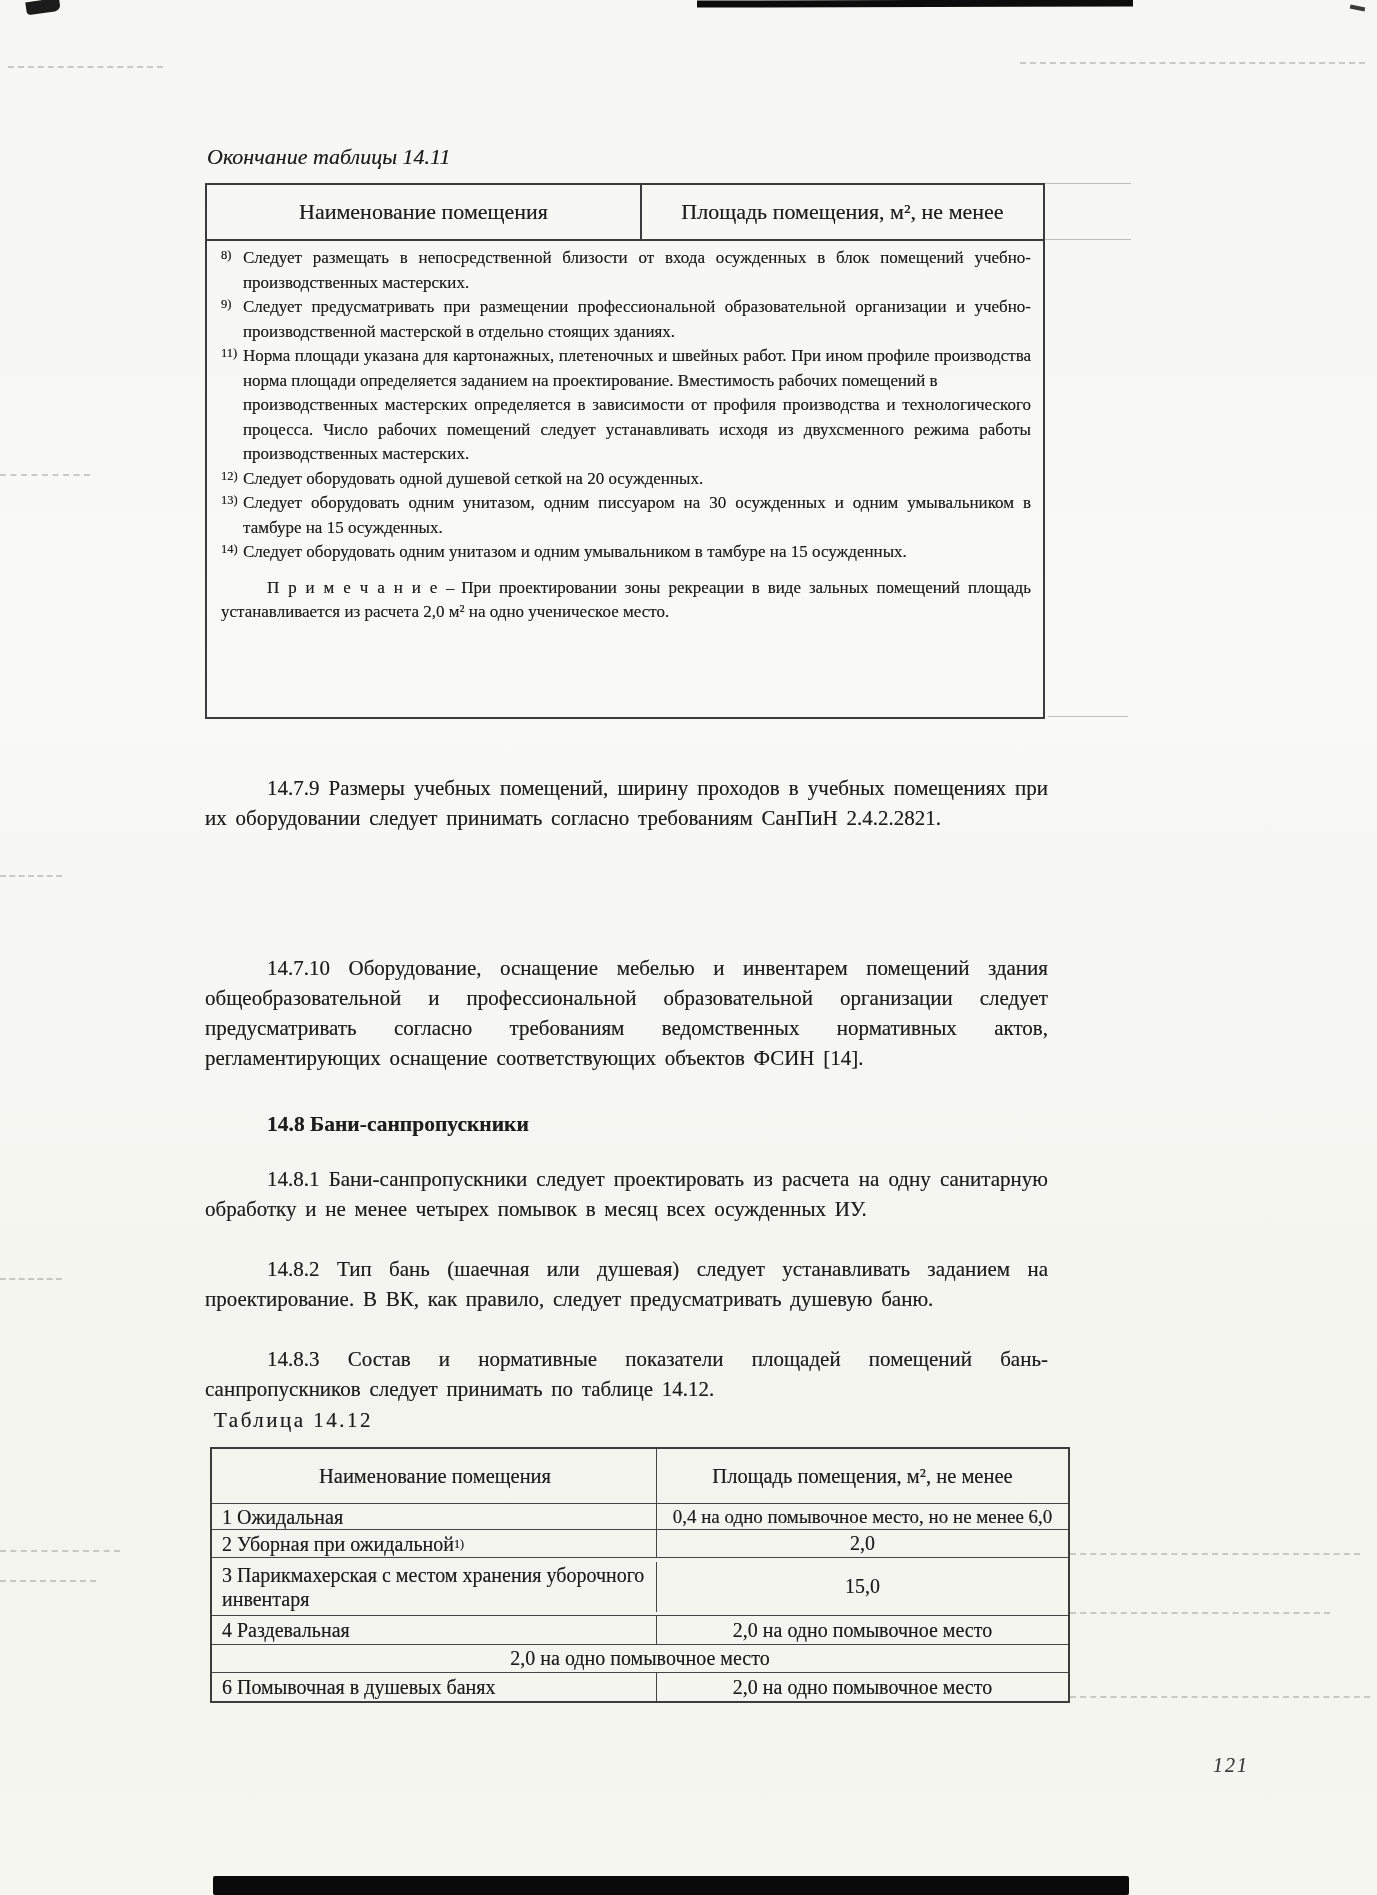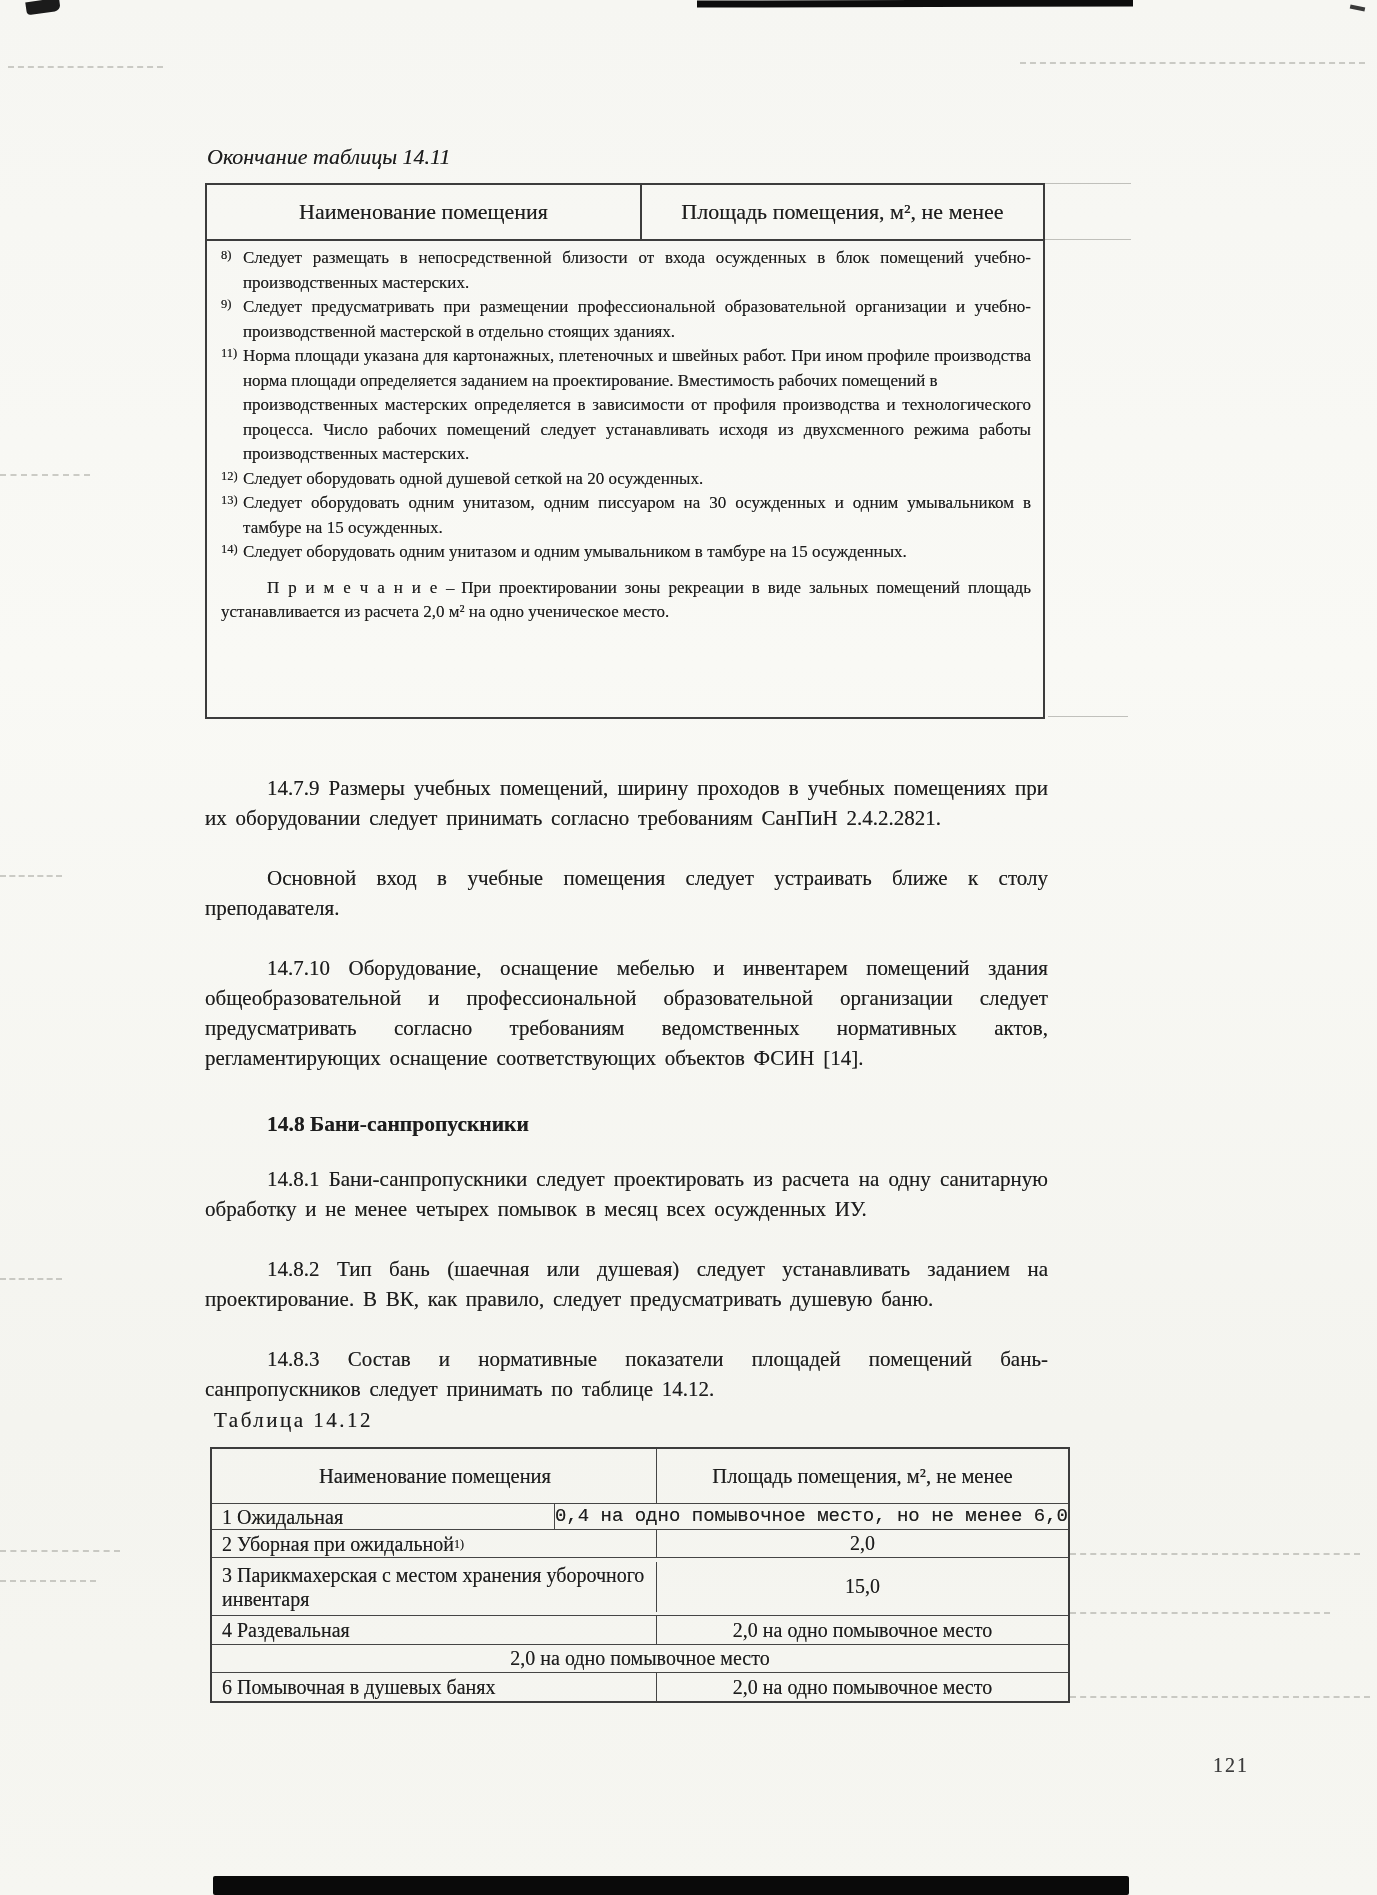--- a/index.html
+++ b/index.html
@@ -41,29 +41,29 @@
   .t12{position:absolute;left:210px;top:1447px;width:860px;border:2px solid #3c3c3c;font-size:20px;}
   .t12-row{display:flex;}
   .t12-row + .t12-row{border-top:1.5px solid #454545;}
   .t12-c1{width:445px;border-right:1.5px solid #454545;display:flex;align-items:center;
     padding:1px 8px 1px 10px;line-height:24px;}
   .t12-c2{flex:1;display:flex;align-items:center;justify-content:center;
     text-align:center;line-height:23px;}
   .t12-row.hdr{height:54px;}
   .t12-row.hdr .t12-c1,.t12-row.hdr .t12-c2{justify-content:center;font-size:20.5px;}
   .t12-row:nth-child(2){height:26px;}
-  .t12-row:nth-child(2) .t12-c2{font-size:19px;white-space:nowrap;font-family:Liberation Mono, monospace;}
+  .t12-row:nth-child(2) .t12-c2{font-size:19px;white-space:nowrap;}
   .t12-row:nth-child(3){height:28px;}
   .t12-row:nth-child(4){height:58px;align-items:center;}
   .t12-row:nth-child(5){height:29px;}
   .t12-row:nth-child(6){height:28px;}
   .t12-row:nth-child(7){height:29px;}
   sup.rsup{font-size:12px;line-height:0;}
 
-  .page-num{position:absolute;top:1754px;left:1213px;font-size:20px;color:#3d3d3d;letter-spacing:2px;}
+  .page-num{position:absolute;top:1754px;left:1213px;font-size:20px;color:#3d3d3d;letter-spacing:2px;font-style:italic;}
 
   
   .art{position:absolute;}
   .a-top-strip{left:697px;top:0;width:436px;height:7px;background:#0d0d0d;transform:skewY(-.15deg);}
   .a-corner{left:26px;top:0;width:34px;height:13px;background:#1b1b1b;border-radius:0 0 6px 4px;transform:rotate(-8deg);}
   .a-tick{left:1350px;top:6px;width:15px;height:4px;background:#3a3a3a;transform:rotate(12deg);}
   .a-bottom-bar{left:213px;top:1876px;width:916px;height:19px;background:#0a0a0a;border-radius:2px;}
   .dash{position:absolute;border-top:2px dashed rgba(110,110,100,.32);}
   .faint{position:absolute;border-top:1.5px solid rgba(90,90,82,.35);}
 </style>
@@ -106,21 +106,20 @@
       <div class="fn"><span class="fnm">12)</span><span class="fnt">Следует оборудовать одной душевой сеткой на 20 осужденных.</span></div>
       <div class="fn"><span class="fnm">13)</span><span class="fnt">Следует оборудовать одним унитазом, одним писсуаром на 30 осужденных и одним умывальником в тамбуре на 15 осужденных.</span></div>
       <div class="fn"><span class="fnm">14)</span><span class="fnt">Следует оборудовать одним унитазом и одним умывальником в тамбуре на 15 осужденных.</span></div>
       <div class="note">
         <span class="note-label">П р и м е ч а н и е –</span><span>При проектировании зоны рекреации в виде зальных помещений площадь устанавливается из расчета 2,0 м² на одно ученическое место.</span>
       </div>
     </div>
   </div>
 
   <p class="bp txt" style="top:752px;">14.7.9  Размеры учебных помещений, ширину проходов в учебных помещениях при их оборудовании следует принимать согласно требованиям СанПиН 2.4.2.2821.</p>
-  <p class="bp txt" style="top:842px;">Основной вход в учебные помещения следует устраивать ближе к столу преподавателя.</p>
   <p class="bp txt" style="top:932px;">14.7.10 Оборудование, оснащение мебелью и инвентарем помещений здания общеобразовательной и профессиональной образовательной организации следует предусматривать согласно требованиям ведомственных нормативных актов, регламентирующих оснащение соответствующих объектов ФСИН [14].</p>
 
   <h3 class="bh txt" style="top:1112px;margin:0;">14.8 Бани-санпропускники</h3>
   <p class="bp txt" style="top:1143px;">14.8.1 Бани-санпропускники следует проектировать из расчета на одну санитарную обработку и не менее четырех помывок в месяц всех осужденных ИУ.</p>
   <p class="bp txt" style="top:1233px;">14.8.2 Тип бань (шаечная или душевая) следует устанавливать заданием на проектирование. В ВК, как правило, следует предусматривать душевую баню.</p>
   <p class="bp txt" style="top:1323px;">14.8.3 Состав и нормативные показатели площадей помещений бань-санпропускников следует принимать по таблице 14.12.</p>
 
   <div class="t12-caption txt">Таблица  14.12</div>
 
   <div class="t12">

